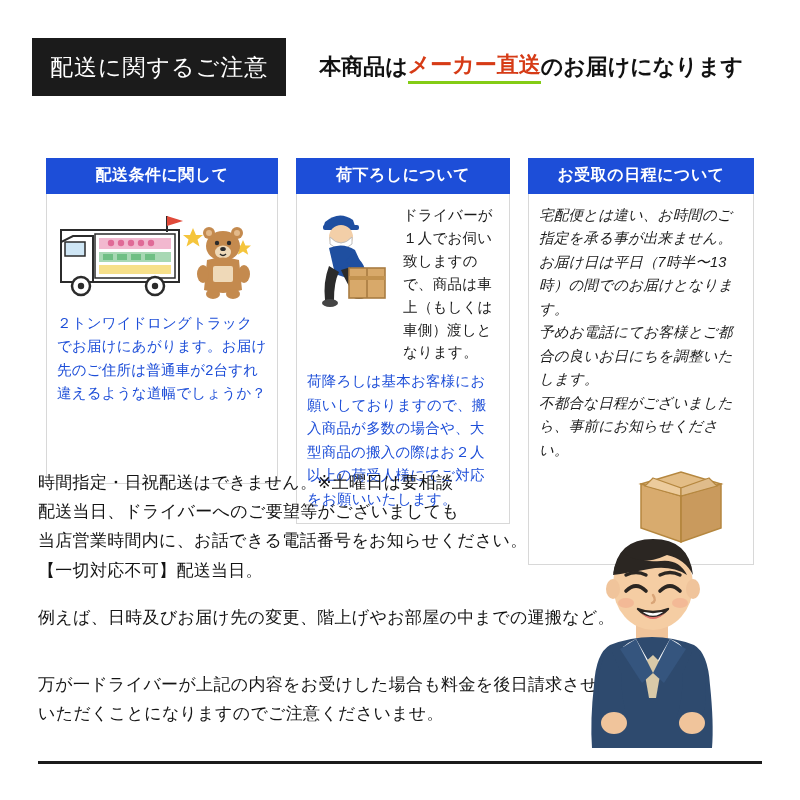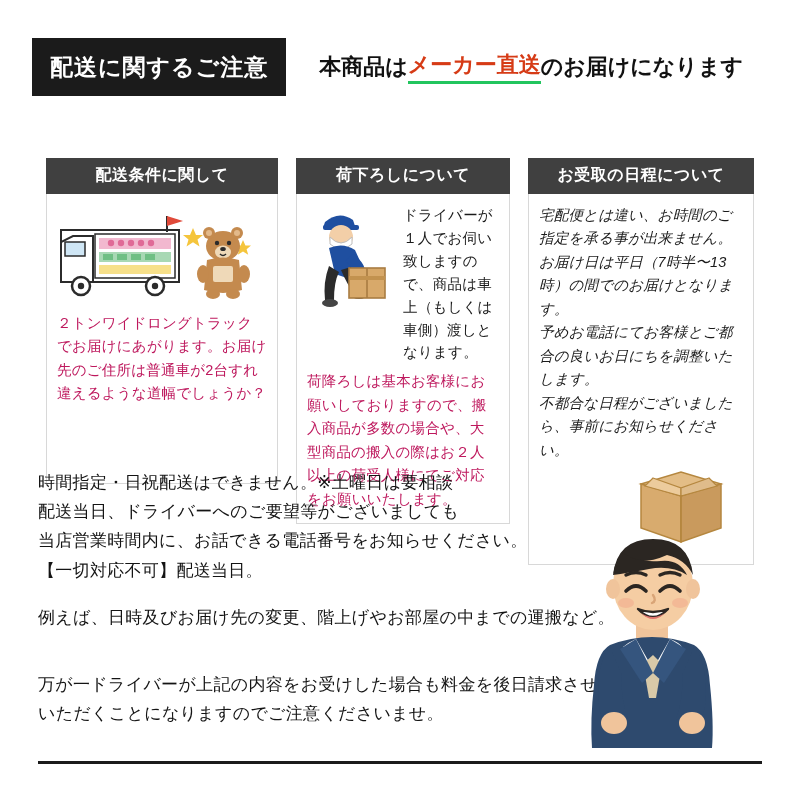--- a/index.html
+++ b/index.html
@@ -28,21 +28,21 @@
     left: 32px;
     right: 32px;
     height: 58px;
     display: flex;
     align-items: stretch;
   }
   .header-badge {
     background: #1b1b1b;
     color: #ffffff;
     font-size: 23px;
-    font-weight: bold;
+    font-weight: normal;
     letter-spacing: 1px;
     display: flex;
     align-items: center;
     justify-content: center;
     padding: 0 18px;
     height: 58px;
     box-sizing: border-box;
   }
   .header-title {
     flex: 1;
@@ -50,39 +50,39 @@
     align-items: center;
     justify-content: center;
     font-size: 22px;
     font-weight: bold;
     color: #111111;
     white-space: nowrap;
     margin-left: 8px;
   }
   .hl {
     color: #d63b16;
-    border-bottom: 3px solid #22c55e;
+    border-bottom: 3px solid #84cc16;
     padding-bottom: 1px;
   }
 
   
   .cols {
     position: absolute;
     top: 158px;
     left: 46px;
     right: 46px;
     display: flex;
     gap: 18px;
   }
   .col {
     width: 232px;
     box-sizing: border-box;
   }
   .col-head {
-    background: #404040;
+    background: #1d4ed8;
     color: #ffffff;
     font-size: 16px;
     font-weight: bold;
     text-align: center;
     padding: 7px 0 8px;
     letter-spacing: 0.5px;
   }
   .col-body {
     border: 1px solid #d8d8d8;
     border-top: none;
@@ -93,21 +93,21 @@
   .col-illu {
     height: 108px;
     display: flex;
     align-items: center;
     justify-content: center;
     position: relative;
   }
   .col-text {
     font-size: 14.5px;
     line-height: 1.62;
-    color: #be185d;
+    color: #1d4ed8;
     letter-spacing: 0.2px;
   }
 
   
   .c2-top {
     display: flex;
     gap: 14px;
     align-items: flex-start;
     margin-bottom: 6px;
   }

